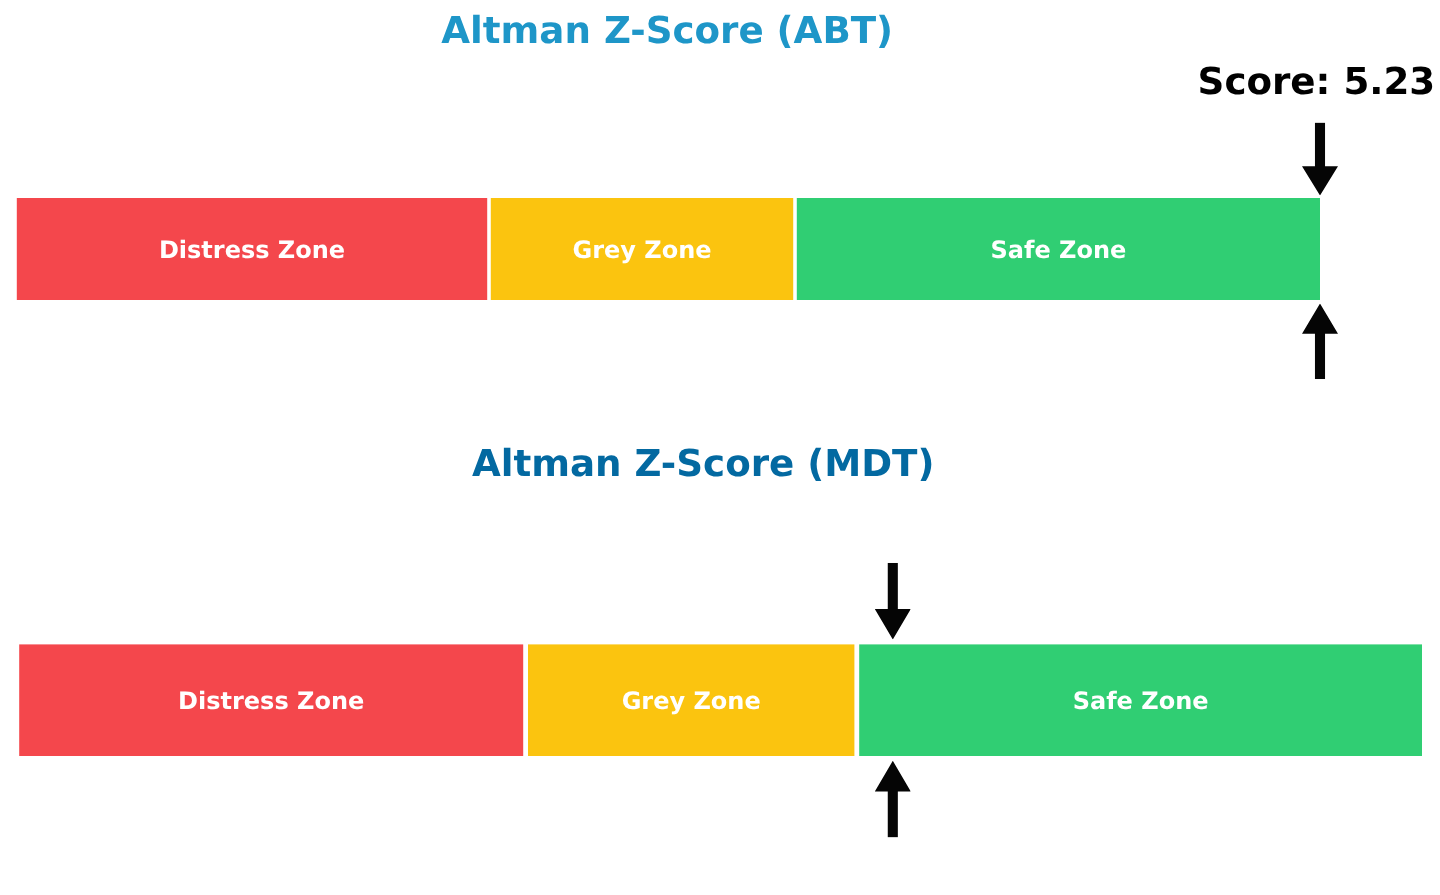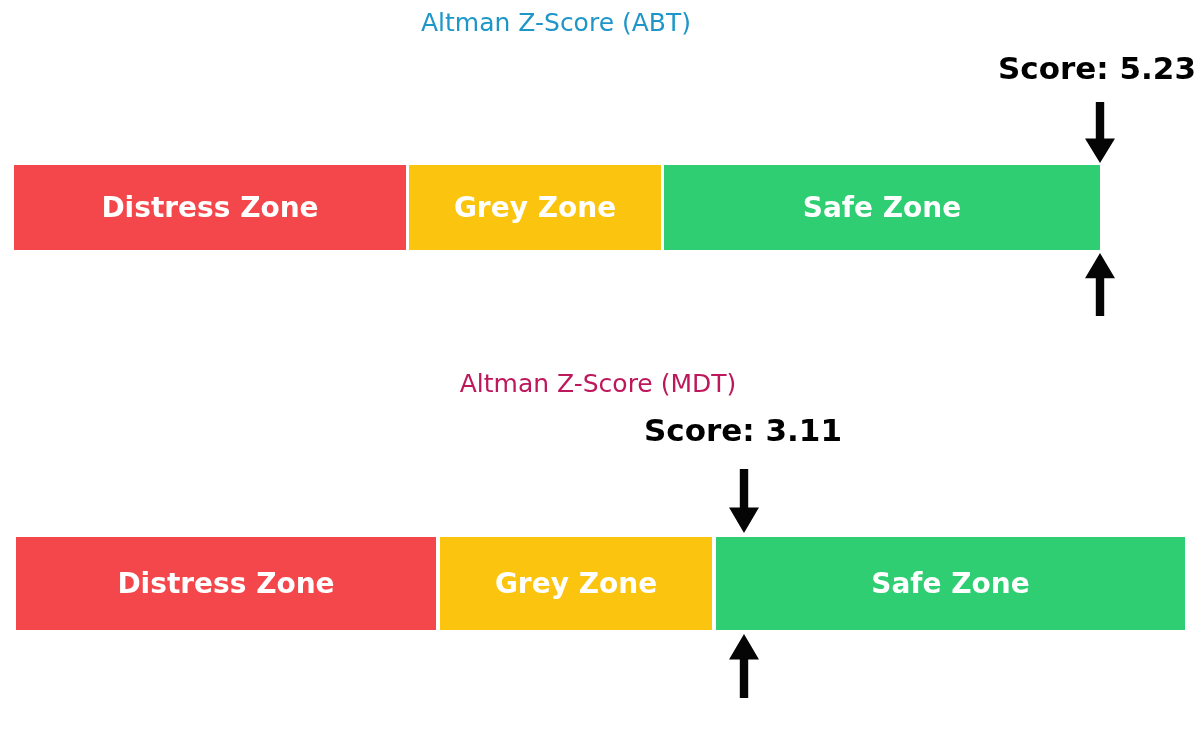--- a/index.html
+++ b/index.html
@@ -8,22 +8,22 @@
     width: 1200px;
     height: 746px;
     background: #ffffff;
     overflow: hidden;
     font-family: "DejaVu Sans", "Liberation Sans", sans-serif;
   }
   .chart-section { position: absolute; inset: 0; }
   .chart-title {
     position: absolute;
     transform: translateX(-50%);
-    font-size: 25px;
-    font-weight: 400;
+    font-size: 31px;
+    font-weight: 700;
     white-space: nowrap;
     margin: 0;
   }
   .score-label {
     position: absolute;
     transform: translateX(-50%);
     font-size: 31px;
     font-weight: 700;
     color: #000000;
     white-space: nowrap;
@@ -32,21 +32,21 @@
   .zone {
     position: absolute;
     top: 0;
     height: 100%;
     display: flex;
     align-items: center;
     justify-content: center;
   }
   .zone-label {
     color: #ffffff;
-    font-size: 28px;
+    font-size: 20px;
     font-weight: 700;
     white-space: nowrap;
   }
   .arrow {
     position: absolute;
     width: 30px;
     transform: translateX(-50%);
   }
   .arrow-down {
     clip-path: polygon(36% 0, 64% 0, 64% 60%, 100% 60%, 50% 100%, 0 60%, 36% 60%);
@@ -76,23 +76,22 @@
       </div>
       <div class="zone" style="left: 650px; width: 436px; background: rgb(48, 206, 115);">
         <span class="zone-label">Safe Zone</span>
       </div>
     </div>
 
     <div class="arrow arrow-up" style="left: 1100px; top: 253px; height: 63px; background: rgb(5, 5, 5);"></div>
   </section>
 
   <section class="chart-section">
-    <h2 class="chart-title" style="left: 598px; top: 369px; color: #be185d;">Altman Z-Score (MDT)</h2>
+    <h2 class="chart-title" style="left: 586px; top: 369px; color: #0369a1;">Altman Z-Score (MDT)</h2>
 
-    <div class="score-label" style="left: 743px; top: 412px; color: rgb(0, 0, 0);">Score: 3.11</div>
 
     <div class="arrow arrow-down" style="left: 744px; top: 469px; height: 64px; background: rgb(5, 5, 5);"></div>
 
     <div class="zone-bar" style="left:16px; top:537px; width:1169px; height:93px;">
       <div class="zone" style="left: 0px; width: 420px; background: rgb(244, 71, 76);">
         <span class="zone-label">Distress Zone</span>
       </div>
       <div class="zone" style="left: 424px; width: 272px; background: rgb(251, 196, 15);">
         <span class="zone-label">Grey Zone</span>
       </div>

